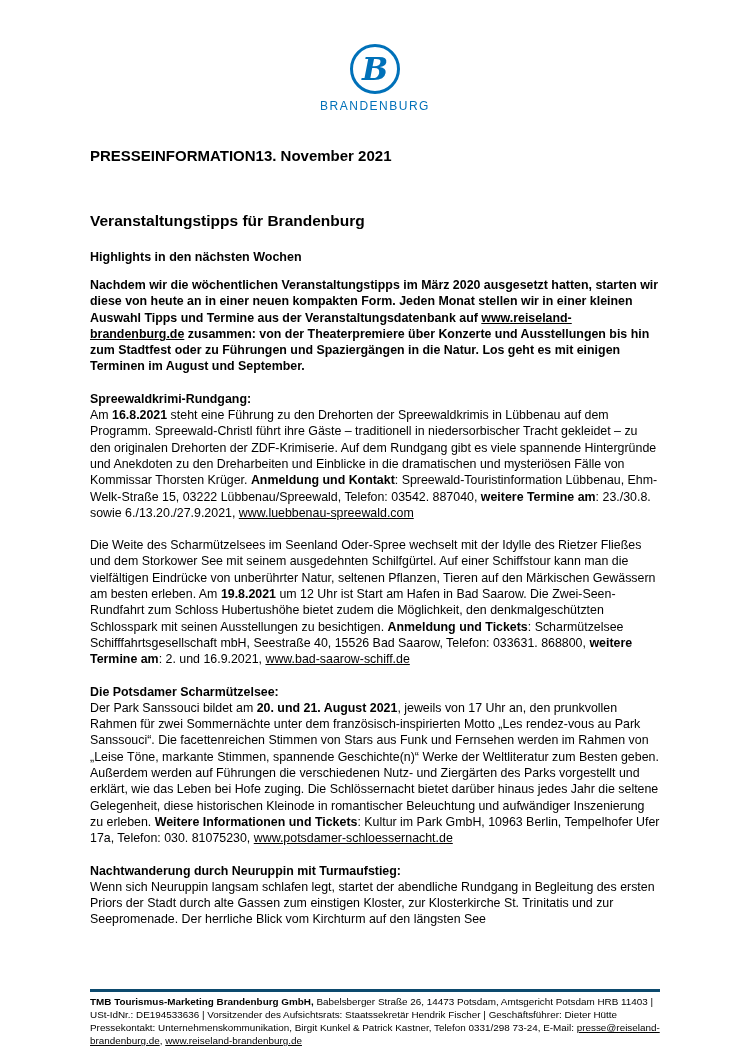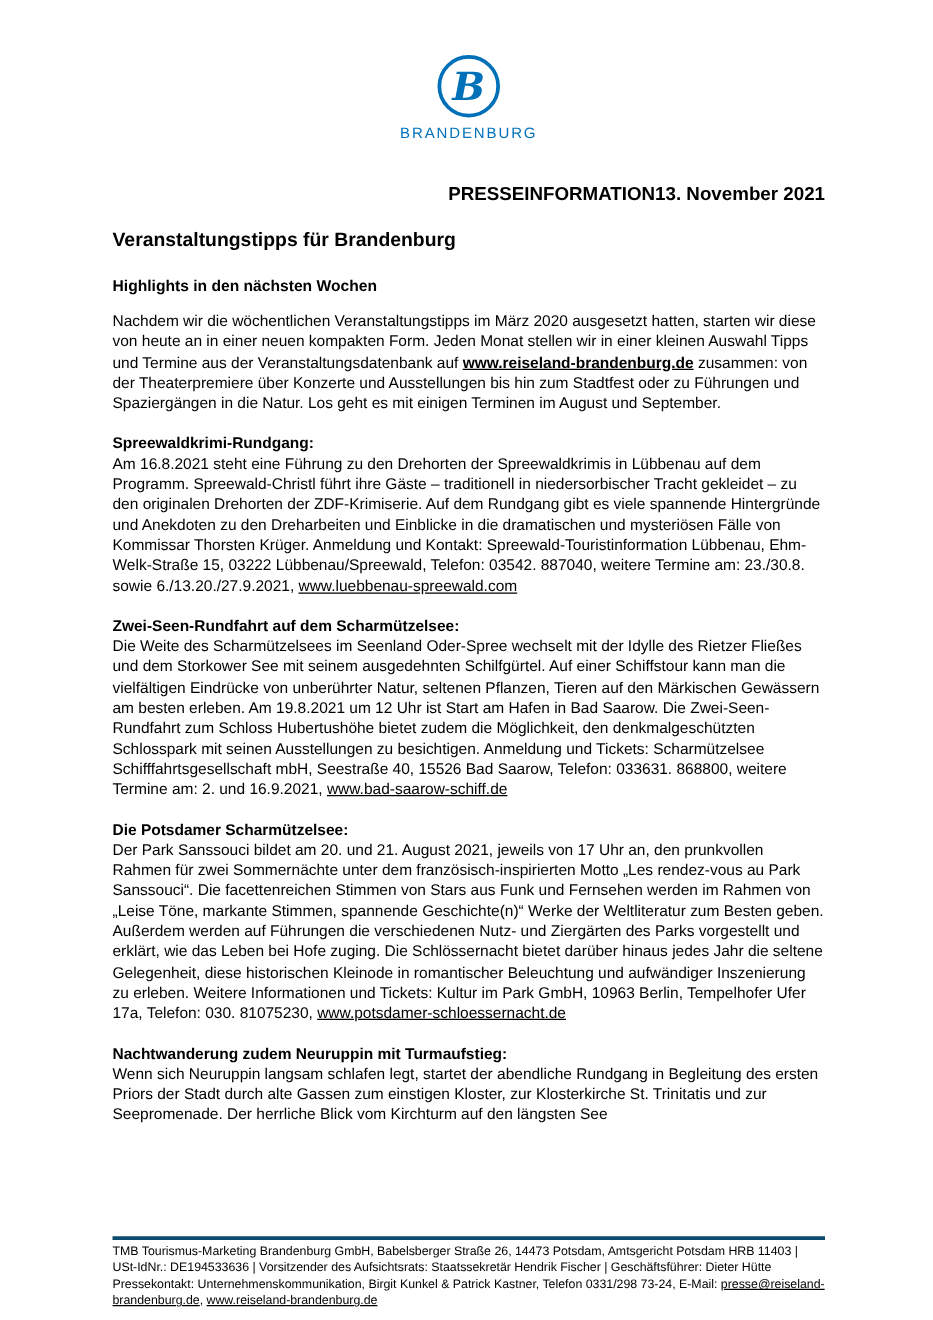--- a/index.html
+++ b/index.html
@@ -10,33 +10,33 @@
     font-family:"Liberation Sans","DejaVu Sans",sans-serif;
     color:#000;
   }
   .page { padding:42px 86px 0 90px; }
 
   .logo-block { text-align:center; color:var(--brand-blue,#0071B9); margin-bottom:34px; }
   .logo-block svg { display:block; margin:0 auto 3px auto; }
   .brand-text { font-weight:normal; font-size:12px; letter-spacing:1.5px; }
 
   .header-row {
-    display:flex; justify-content:flex-end; align-items:baseline;
-    font-weight:bold; font-size:15px; margin-bottom:20px;
+    display:flex; justify-content:flex-start; align-items:baseline;
+    font-weight:bold; font-size:15px; margin-bottom:48px;
   }
 
   h1 { font-size:15.5px; font-weight:bold; margin-bottom:20px; }
   h2 { font-size:12.5px; font-weight:bold; margin-bottom:13px; }
 
   p, h3 { font-size:12.4px; line-height:16.3px; }
   h3 { font-weight:bold; }
   .intro { font-weight:bold; margin-bottom:16px; }
   .sec { margin-bottom:16px; }
 
-  .b { font-weight:normal; }
+  .b { font-weight:bold; }
   a.lnk { color:#000; text-decoration:underline; }
   .intro a.lnk { font-weight:bold; }
 
   footer {
     position:absolute; left:90px; right:86px; bottom:8px;
     font-size:9.9px; line-height:12.9px;
     border-top:3px solid #0c4a6e; padding-top:4px;
   }
 </style>
 </head>
@@ -62,30 +62,29 @@
 
   <p class="intro"><span class="b">Nachdem wir die wöchentlichen Veranstaltungstipps im März 2020 ausgesetzt hatten, starten wir diese von heute an in einer neuen kompakten Form. Jeden Monat stellen wir in einer kleinen Auswahl Tipps und Termine aus der Veranstaltungsdatenbank auf </span><a class="b lnk" href="#">www.reiseland-brandenburg.de</a><span class="b"> zusammen: von der Theaterpremiere über Konzerte und Ausstellungen bis hin zum Stadtfest oder zu Führungen und Spaziergängen in die Natur. Los geht es mit einigen Terminen im August und September.</span></p>
 
   <div>
   <section class="sec">
     <h3>Spreewaldkrimi-Rundgang:</h3>
     <p><span>Am </span><span class="b">16.8.2021</span><span> steht eine Führung zu den Drehorten der Spreewaldkrimis in Lübbenau auf dem Programm. Spreewald-Christl führt ihre Gäste – traditionell in niedersorbischer Tracht gekleidet – zu den originalen Drehorten der ZDF-Krimiserie. Auf dem Rundgang gibt es viele spannende Hintergründe und Anekdoten zu den Dreharbeiten und Einblicke in die dramatischen und mysteriösen Fälle von Kommissar Thorsten Krüger. </span><span class="b">Anmeldung und Kontakt</span><span>: Spreewald-Touristinformation Lübbenau, Ehm-Welk-Straße 15, 03222 Lübbenau/Spreewald, Telefon: 03542. 887040, </span><span class="b">weitere Termine am</span><span>: 23./30.8. sowie 6./13.20./27.9.2021, </span><a class="lnk" href="#">www.luebbenau-spreewald.com</a></p>
   </section>
 
   <section class="sec">
-    <h3>Zwei-Seen-Rundfahrt auf dem Scharmützelsee:</h3>
     <p><span>Die Weite des Scharmützelsees im Seenland Oder-Spree wechselt mit der Idylle des Rietzer Fließes und dem Storkower See mit seinem ausgedehnten Schilfgürtel. Auf einer Schiffstour kann man die vielfältigen Eindrücke von unberührter Natur, seltenen Pflanzen, Tieren auf den Märkischen Gewässern am besten erleben. Am </span><span class="b">19.8.2021</span><span> um 12 Uhr ist Start am Hafen in Bad Saarow. Die Zwei-Seen-Rundfahrt zum Schloss Hubertushöhe bietet zudem die Möglichkeit, den denkmalgeschützten Schlosspark mit seinen Ausstellungen zu besichtigen. </span><span class="b">Anmeldung und Tickets</span><span>: Scharmützelsee Schifffahrtsgesellschaft mbH, Seestraße 40, 15526 Bad Saarow, Telefon: 033631. 868800, </span><span class="b">weitere Termine am</span><span>: 2. und 16.9.2021, </span><a class="lnk" href="#">www.bad-saarow-schiff.de</a></p>
   </section>
 
   <section class="sec">
     <h3>Die Potsdamer Scharmützelsee:</h3>
     <p><span>Der Park Sanssouci bildet am </span><span class="b">20. und 21. August 2021</span><span>, jeweils von 17 Uhr an, den prunkvollen Rahmen für zwei Sommernächte unter dem französisch-inspirierten Motto „Les rendez-vous au Park Sanssouci“. Die facettenreichen Stimmen von Stars aus Funk und Fernsehen werden im Rahmen von „Leise Töne, markante Stimmen, spannende Geschichte(n)“ Werke der Weltliteratur zum Besten geben. Außerdem werden auf Führungen die verschiedenen Nutz- und Ziergärten des Parks vorgestellt und erklärt, wie das Leben bei Hofe zuging. Die Schlössernacht bietet darüber hinaus jedes Jahr die seltene Gelegenheit, diese historischen Kleinode in romantischer Beleuchtung und aufwändiger Inszenierung zu erleben. </span><span class="b">Weitere Informationen und Tickets</span><span>: Kultur im Park GmbH, 10963 Berlin, Tempelhofer Ufer 17a, Telefon: 030. 81075230, </span><a class="lnk" href="#">www.potsdamer-schloessernacht.de</a></p>
   </section>
 
   <section class="sec">
-    <h3>Nachtwanderung zudem Neuruppin mit Turmaufstieg:</h3>
+    <h3>Nachtwanderung durch Neuruppin mit Turmaufstieg:</h3>
     <p><span>Wenn sich Neuruppin langsam schlafen legt, startet der abendliche Rundgang in Begleitung des ersten Priors der Stadt durch alte Gassen zum einstigen Kloster, zur Klosterkirche St. Trinitatis und zur Seepromenade. Der herrliche Blick vom Kirchturm auf den längsten See</span></p>
   </section>
 </div>
 
 </div>
 
 <footer><span class="b">TMB Tourismus-Marketing Brandenburg GmbH,</span><span> Babelsberger Straße 26, 14473 Potsdam, Amtsgericht Potsdam HRB 11403 | USt-IdNr.: DE194533636 | Vorsitzender des Aufsichtsrats: Staatssekretär Hendrik Fischer | Geschäftsführer: Dieter Hütte Pressekontakt: Unternehmenskommunikation, Birgit Kunkel &amp; Patrick Kastner, Telefon 0331/298 73-24, E-Mail: </span><a class="lnk" href="#">presse@reiseland-brandenburg.de</a><span>, </span><a class="lnk" href="#">www.reiseland-brandenburg.de</a></footer>
 
 </body></html>

